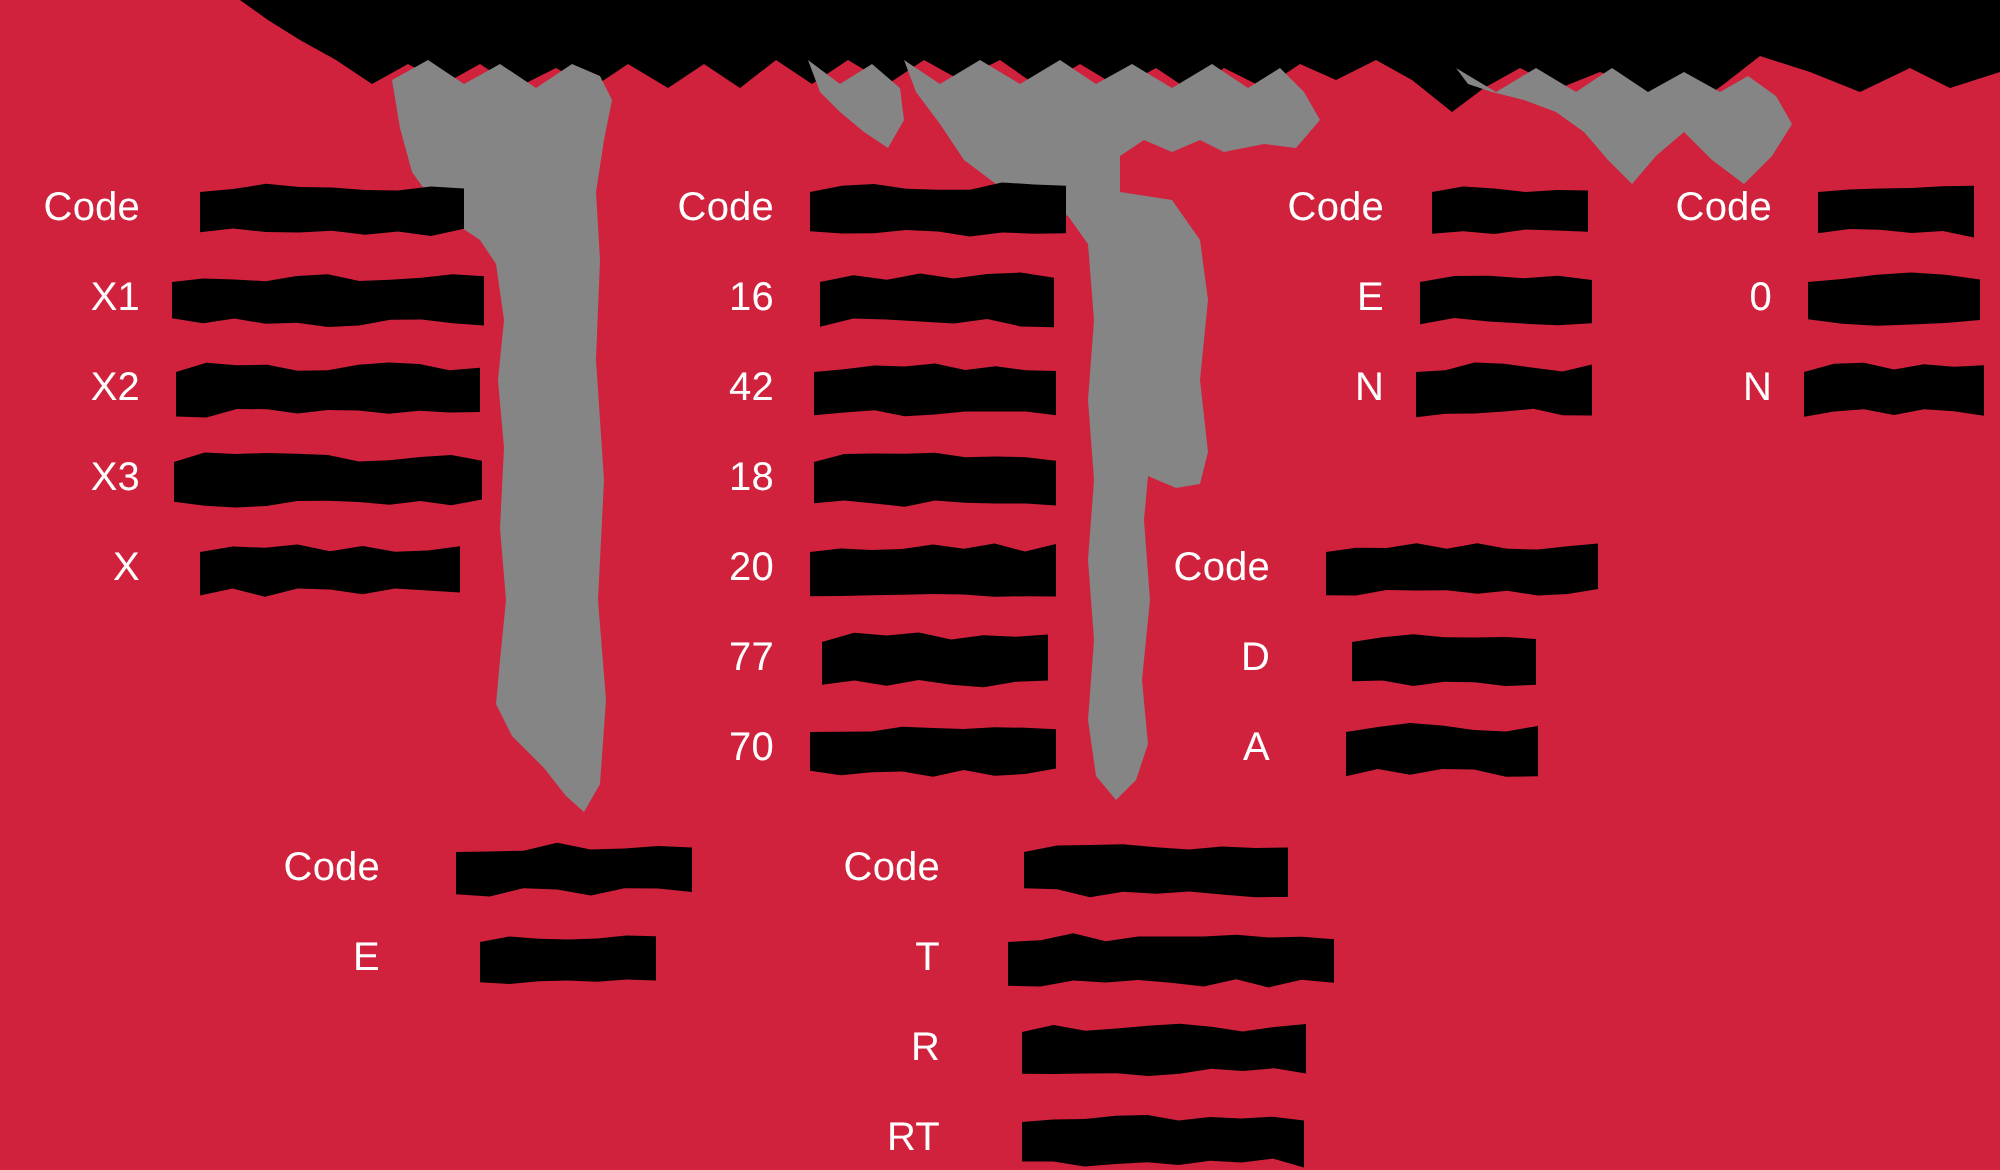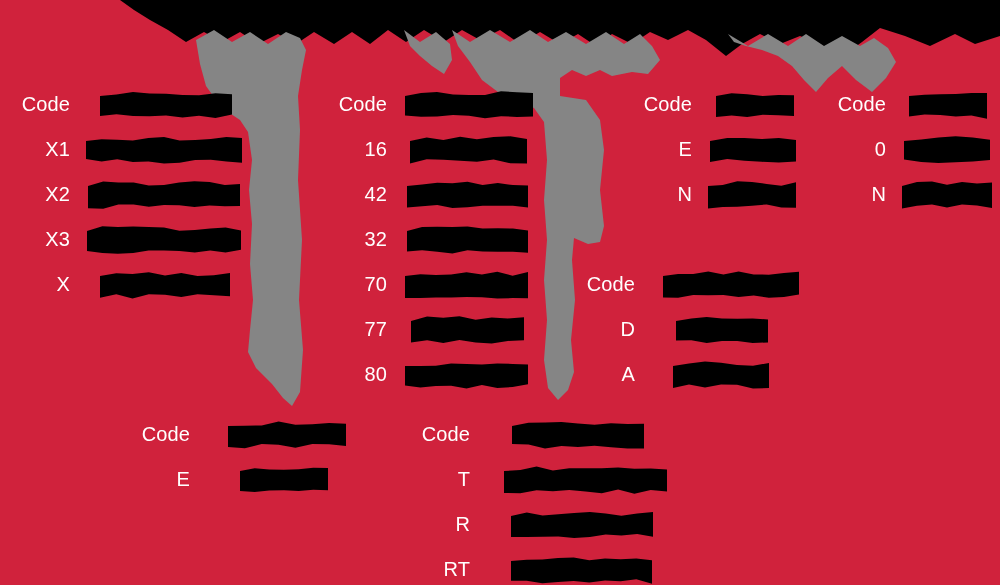--- a/index.html
+++ b/index.html
@@ -174,45 +174,45 @@
         </div>
         <div class="row">
           <div class="rlabel">42</div>
           <div class="bar" style="left: 82px; width: 121px; background: transparent; height: 30px;">
             <svg viewBox="0 0 121 30" preserveAspectRatio="none" style="height: 30px;">
               <path d="M 0 15.0 L 0.0 6.0 L 15.1 4.6 L 30.3 2.7 L 45.4 3.3 L 60.5 1.7 L 75.6 5.0 L 90.8 3.1 L 105.9 5.1 L 121.0 5.5 L 121.0 15.0 L 121.0 27.6 L 105.9 25.8 L 90.8 25.7 L 75.6 25.8 L 60.5 27.2 L 45.4 28.1 L 30.3 25.1 L 15.1 26.3 L 0.0 27.6 Z" fill="#000000"></path>
             </svg>
           </div>
         </div>
         <div class="row">
-          <div class="rlabel">32</div>
+          <div class="rlabel">18</div>
           <div class="bar" style="left: 82px; width: 121px; background: transparent; height: 30px;">
             <svg viewBox="0 0 121 30" preserveAspectRatio="none" style="height: 30px;">
               <path d="M 0 15.0 L 0.0 6.0 L 15.1 2.0 L 30.3 1.8 L 45.4 1.9 L 60.5 1.4 L 75.6 3.6 L 90.8 3.2 L 105.9 3.6 L 121.0 5.4 L 121.0 15.0 L 121.0 27.8 L 105.9 26.7 L 90.8 26.7 L 75.6 26.4 L 60.5 25.3 L 45.4 28.4 L 30.3 26.7 L 15.1 25.2 L 0.0 26.6 Z" fill="#000000"></path>
             </svg>
           </div>
         </div>
         <div class="row">
-          <div class="rlabel">70</div>
+          <div class="rlabel">20</div>
           <div class="bar" style="left: 80px; width: 123px; background: transparent; height: 30px;">
             <svg viewBox="0 0 123 30" preserveAspectRatio="none" style="height: 30px;">
               <path d="M 0 15.0 L 0.0 6.0 L 15.4 4.2 L 30.8 5.0 L 46.1 4.5 L 61.5 2.3 L 76.9 4.4 L 92.3 1.7 L 107.6 5.8 L 123.0 2.0 L 123.0 15.0 L 123.0 28.2 L 107.6 28.1 L 92.3 28.4 L 76.9 27.3 L 61.5 27.0 L 46.1 27.4 L 30.8 27.6 L 15.4 28.0 L 0.0 28.1 Z" fill="#000000"></path>
             </svg>
           </div>
         </div>
         <div class="row">
           <div class="rlabel">77</div>
           <div class="bar" style="left: 86px; width: 113px; background: transparent; height: 30px;">
             <svg viewBox="0 0 113 30" preserveAspectRatio="none" style="height: 30px;">
               <path d="M 0 15.0 L 0.0 6.0 L 16.1 1.4 L 32.3 2.8 L 48.4 1.3 L 64.6 4.7 L 80.7 2.6 L 96.9 3.4 L 113.0 2.2 L 113.0 15.0 L 113.0 25.3 L 96.9 25.9 L 80.7 28.6 L 64.6 27.4 L 48.4 25.0 L 32.3 27.9 L 16.1 25.2 L 0.0 27.4 Z" fill="#000000"></path>
             </svg>
           </div>
         </div>
         <div class="row">
-          <div class="rlabel">80</div>
+          <div class="rlabel">70</div>
           <div class="bar" style="left: 80px; width: 123px; background: transparent; height: 30px;">
             <svg viewBox="0 0 123 30" preserveAspectRatio="none" style="height: 30px;">
               <path d="M 0 15.0 L 0.0 6.0 L 15.4 5.9 L 30.8 5.7 L 46.1 3.4 L 61.5 4.0 L 76.9 4.5 L 92.3 3.6 L 107.6 3.9 L 123.0 4.6 L 123.0 15.0 L 123.0 24.3 L 107.6 27.0 L 92.3 27.9 L 76.9 25.0 L 61.5 28.4 L 46.1 25.7 L 30.8 26.1 L 15.4 27.6 L 0.0 25.4 Z" fill="#000000"></path>
             </svg>
           </div>
         </div>
       </div>
       <div class="block" style="left: 630px; top: 82px;">
         <div class="row">
           <div class="rlabel head">Code</div>

